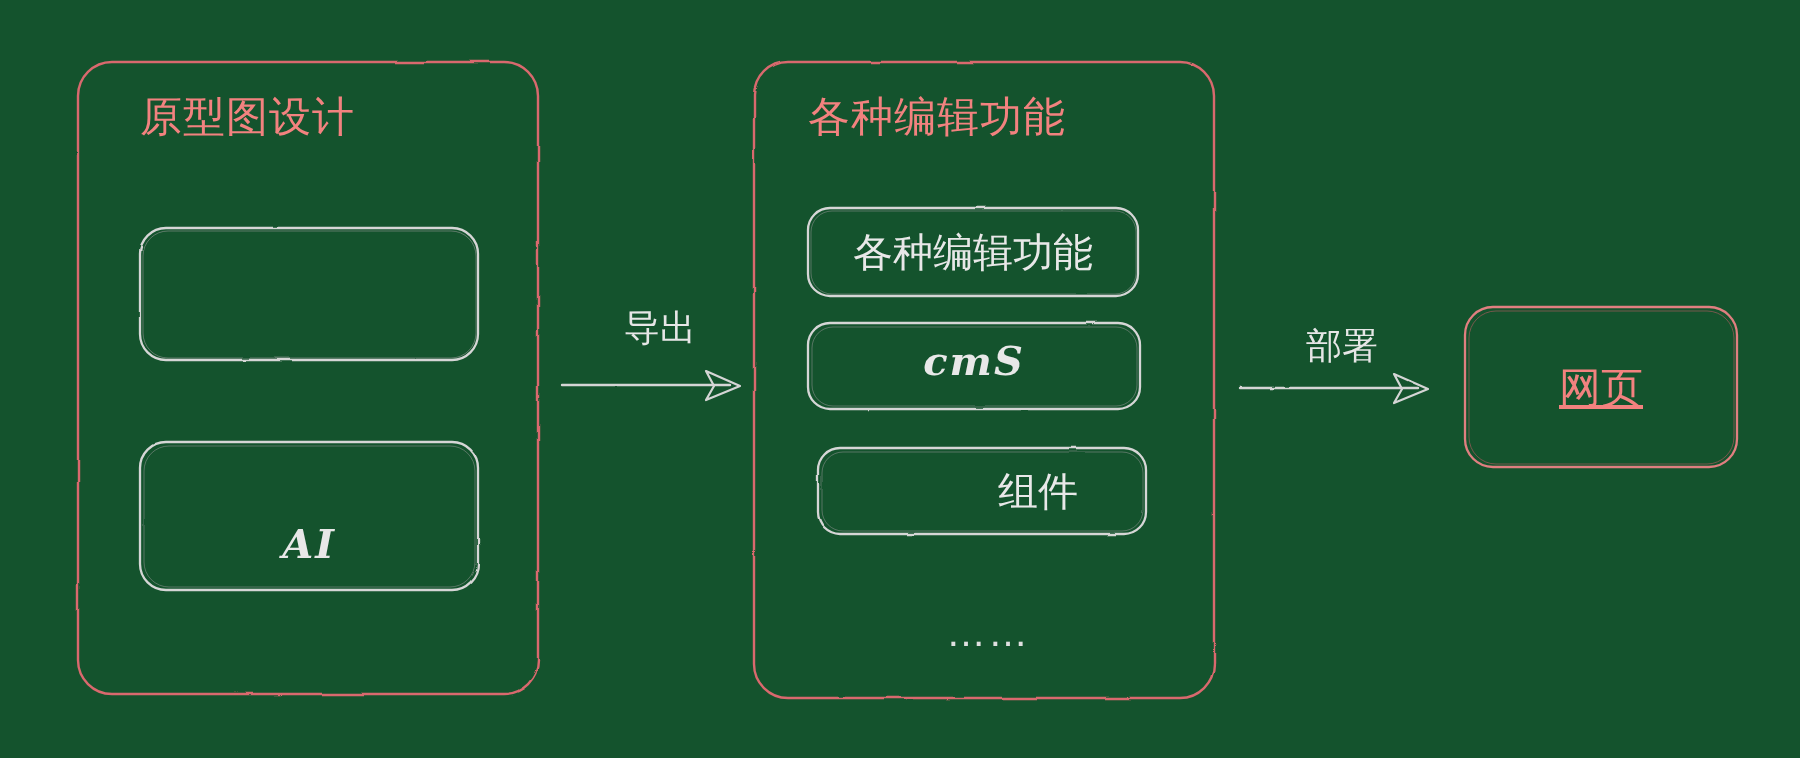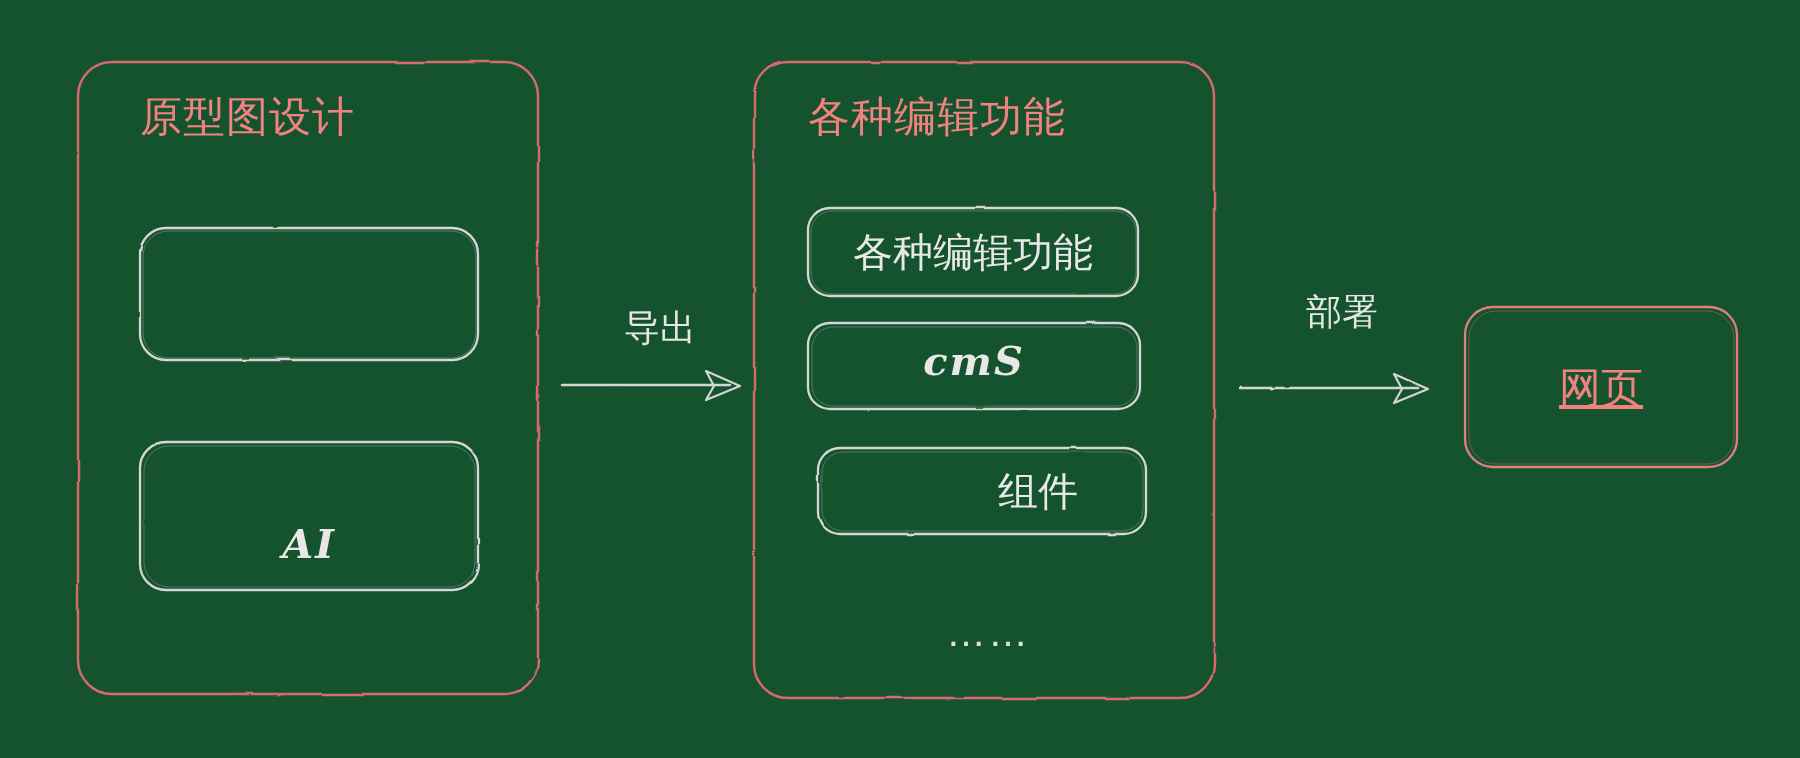--- a/index.html
+++ b/index.html
@@ -155,17 +155,17 @@
   <div class="lbl panel-title" style="left:808px; top:96px;">各种编辑功能</div>
 
   <div class="lbl box-cjk centered" style="left:973px; top:252px;">各种编辑功能</div>
 
   <div class="lbl box-hand centered" style="left:974px; top:361px;">cmS</div>
 
   <div class="lbl box-cjk centered" style="left:1038px; top:491px;">组件</div>
 
   <div class="lbl dots centered" style="left:988px; top:632px;">……</div>
 
-  <div class="lbl arrow-label centered" style="left:1342px; top:312px;">部署</div>
+  <div class="lbl arrow-label centered" style="left:1342px; top:346px;">部署</div>
 
   <div class="lbl page-label centered" style="left:1601px; top:388px;">网页</div>
 
 </div>
 
 </body></html>

